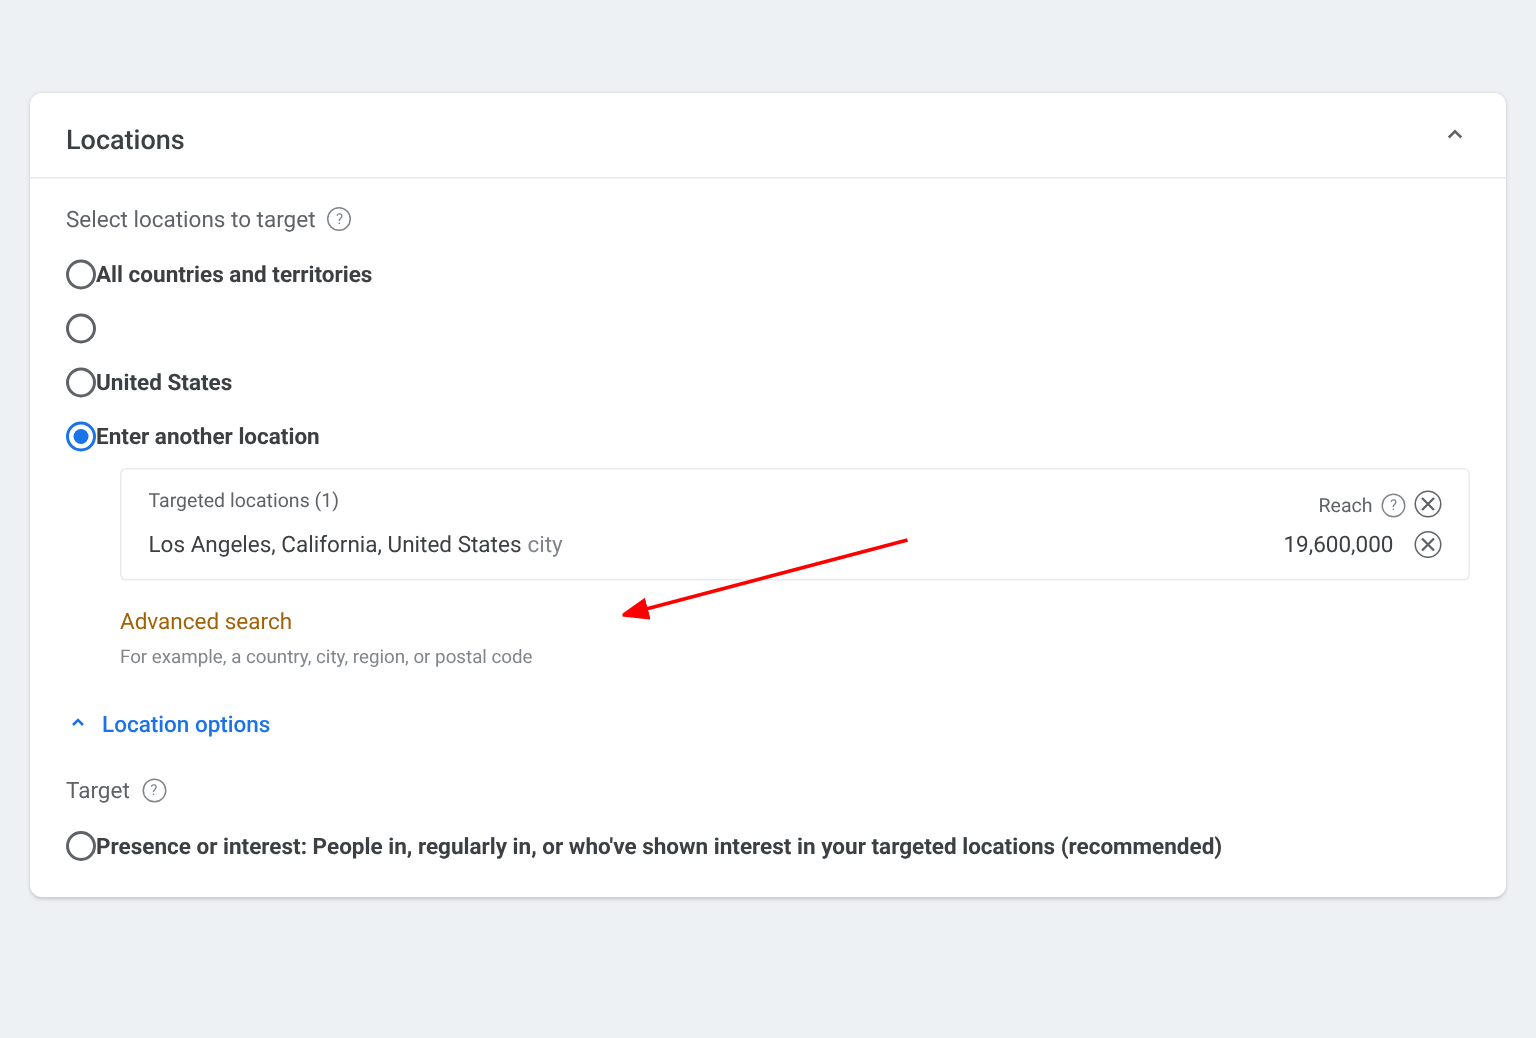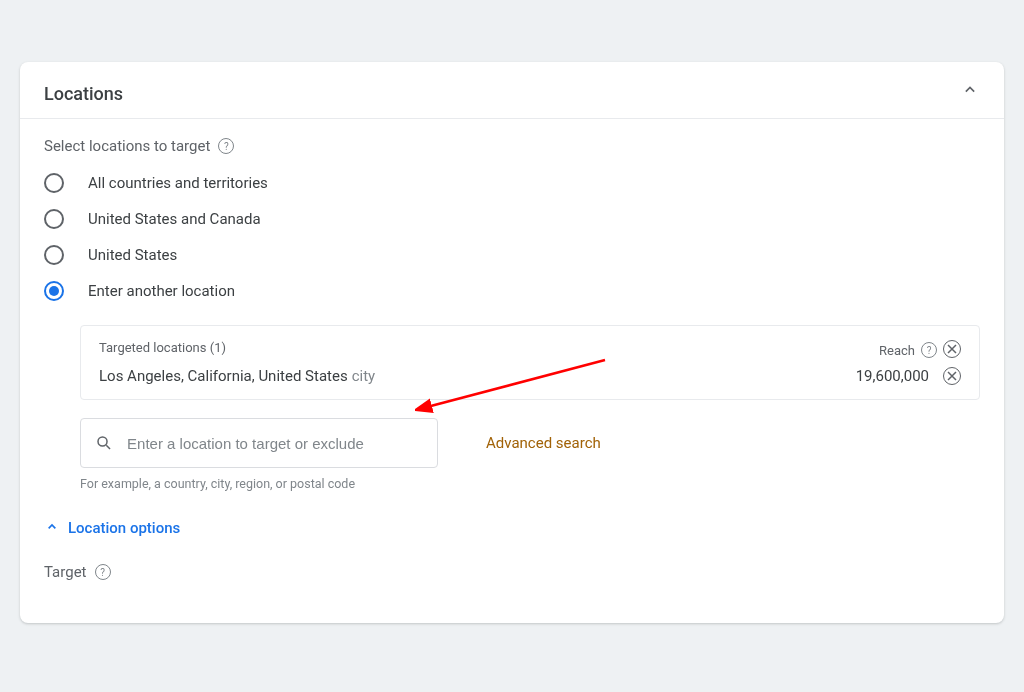--- a/index.html
+++ b/index.html
@@ -56,22 +56,23 @@
       flex-shrink: 0;
     }
     .radio-group {
       display: flex;
       flex-direction: column;
       gap: 16px;
     }
     .radio-row {
       display: flex;
       align-items: center;
-      gap: 24px;
-      cursor: pointer;
+      gap: 0;
+      cursor: pointer;
+      font-weight: bold;
     }
     .radio {
       width: 20px;
       height: 20px;
       border: 2px solid #5f6368;
       border-radius: 50%;
       flex-shrink: 0;
       position: relative;
     }
     .radio.selected {
@@ -87,21 +88,21 @@
       top: 50%;
       left: 50%;
       transform: translate(-50%, -50%);
     }
     .radio-label {
       font-size: 15px;
       color: #3c4043;
     }
     .targeted-box {
       margin-left: 36px;
-      margin-top: 24px;
+      margin-top: 11px;
       border: 1px solid #e8eaed;
       border-radius: 4px;
       padding: 14px 18px 14px 18px;
     }
     .targeted-header {
       display: flex;
       justify-content: space-between;
       font-size: 13px;
       color: #5f6368;
       margin-bottom: 8px;
@@ -221,21 +222,20 @@
       <span class="help-icon">?</span>
     </div>
 
     <div class="radio-group">
       <div class="radio-row">
         <div class="radio"></div>
         <span class="radio-label">All countries and territories</span>
       </div>
       <div class="radio-row">
         <div class="radio"></div>
-        <span class="radio-label">United States and Canada</span>
       </div>
       <div class="radio-row">
         <div class="radio"></div>
         <span class="radio-label">United States</span>
       </div>
       <div class="radio-row">
         <div class="radio selected"></div>
         <span class="radio-label">Enter another location</span>
       </div>
     </div>
@@ -263,44 +263,41 @@
           <span class="remove-icon">
             <svg viewBox="0 0 10 10">
                   <path d="M1 1 L9 9 M9 1 L1 9" stroke="#5f6368" stroke-width="1.5"></path>
                 </svg>
           </span>
         </div>
       </div>
     </div>
 
     <div class="search-row">
-      <div class="search-box">
-        <svg width="20" height="20" viewBox="0 0 24 24">
-              <circle cx="10" cy="10" r="6" fill="none" stroke="#5f6368" stroke-width="2"></circle>
-              <path d="M15 15 L20 20" stroke="#5f6368" stroke-width="2"></path>
-            </svg>
-        <input class="search-input" type="text" placeholder="Enter a location to target or exclude" style="">
-      </div>
       <span class="advanced-link">Advanced search</span>
     </div>
     <div class="hint-text">For example, a country, city, region, or postal code</div>
 
     <div class="location-options-toggle">
       <svg width="16" height="16" viewBox="0 0 24 24">
             <path d="M7 14l5-5 5 5" fill="none" stroke="#1a73e8" stroke-width="2.5"></path>
           </svg>
       <span>Location options</span>
     </div>
 
     <div class="target-section">
       <div class="subheading">
         <span>Target</span>
         <span class="help-icon">?</span>
       </div>
       <div class="radio-group">
+        <div class="radio-row">
+          <div class="radio"></div>
+          <span class="radio-label">Presence or interest: People in, regularly in, or who've shown interest in your targeted locations (recommended)</span>
+        </div>
       </div>
     </div>
 
   </div>
 </div>
 
 <svg class="arrow-annotation" style="left:395px; top:290px;" width="200" height="70">
   <defs>
         <marker id="ah1" markerWidth="10" markerHeight="10" refX="2" refY="3" orient="auto">
           <path d="M0,0 L0,6 L8,3 z" fill="#ff0000"></path>

